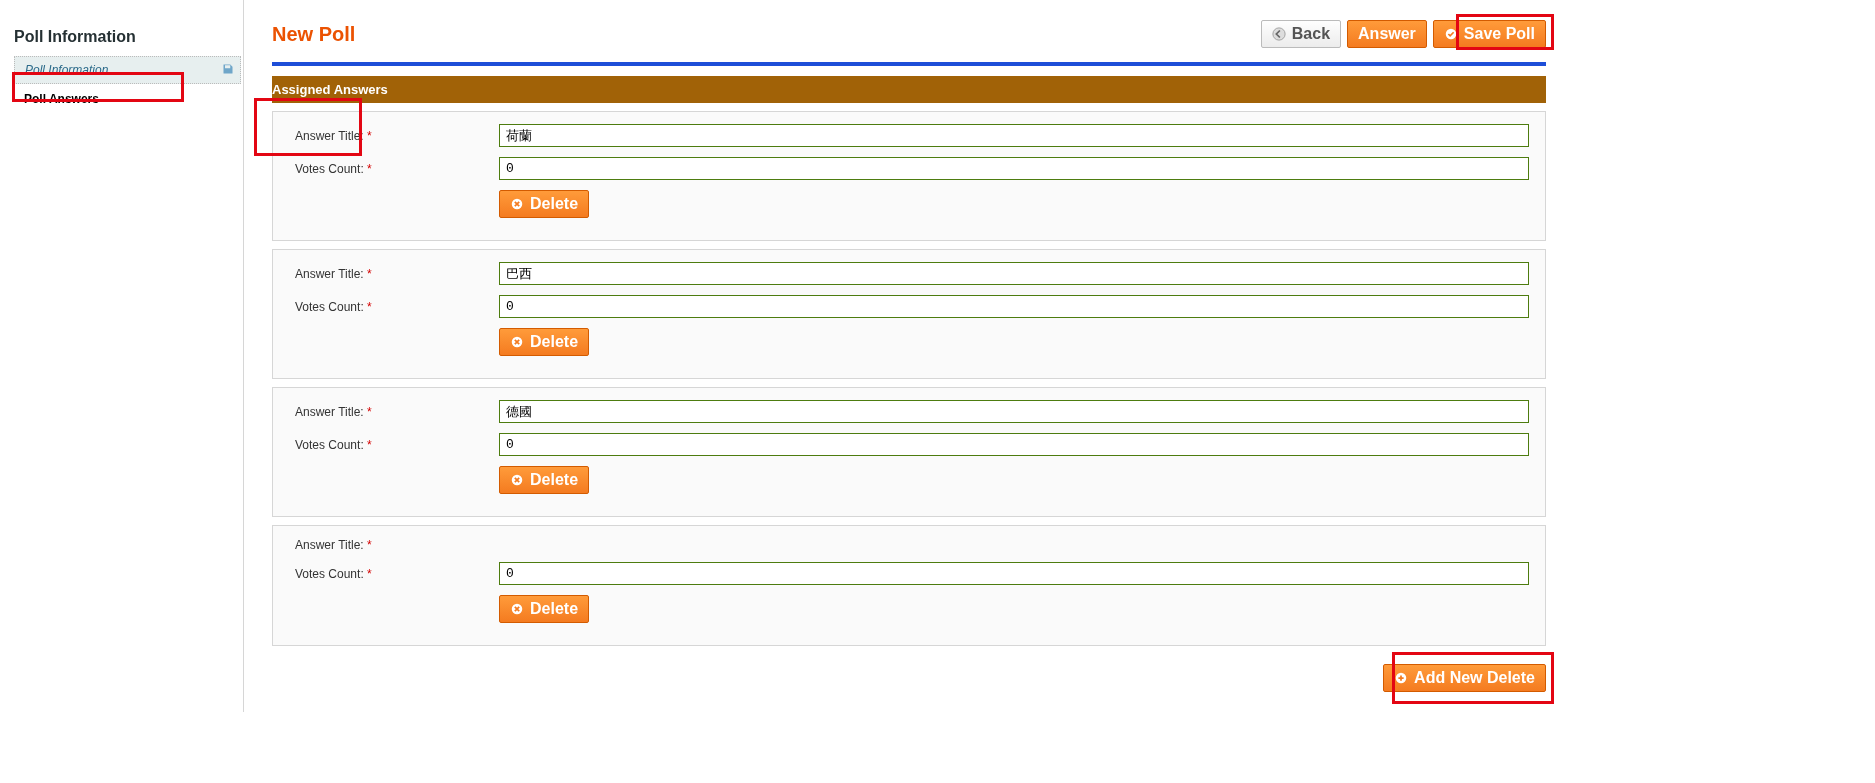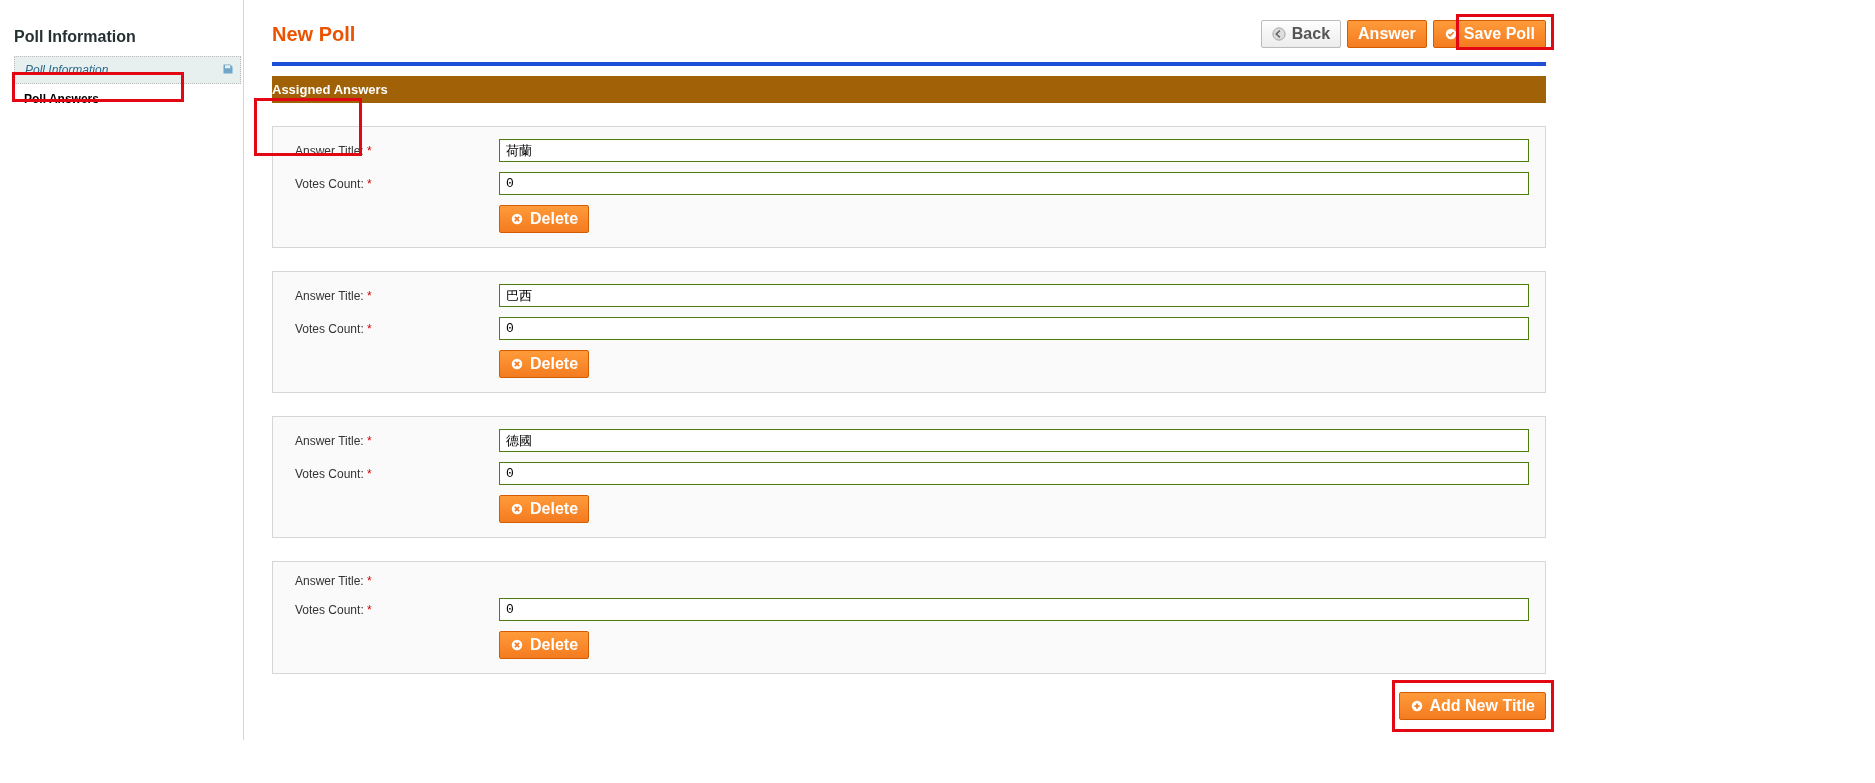--- a/index.html
+++ b/index.html
@@ -105,22 +105,22 @@
   .section-header {
     background: #a16207;
     color: #fff;
     font-weight: bold;
     padding: 6px 0;
     font-size: 13px;
   }
   .answer-block {
     border: 1px solid #d6d6d6;
     background: #fafafa;
-    margin-top: 23px;
-    padding: 12px 16px 14px 16px;
+    margin-top: 8px;
+    padding: 12px 16px 22px 16px;
   }
   .form-row {
     display: flex;
     align-items: center;
     margin-bottom: 10px;
   }
   .form-label {
     width: 210px;
     text-align: left;
     padding-left: 6px;
@@ -319,21 +319,21 @@
       </div>
 
     <div class="footer-actions">
       <button class="btn orange">
         <span class="btn-icon">
           <svg viewBox="0 0 16 16" width="14" height="14">
               <circle cx="8" cy="8" r="6" fill="#fff"></circle>
               <path d="M8 5v6M5 8h6" stroke="#f47b20" stroke-width="2"></path>
             </svg>
         </span>
-        <span>Add New Title</span>
+        <span>Add New Delete</span>
       </button>
     </div>
 
     <div class="highlight-box hl-save"></div>
     <div class="highlight-box hl-labels"></div>
     <div class="highlight-box hl-add"></div>
   </div>
 </div>
 
 </body></html>

